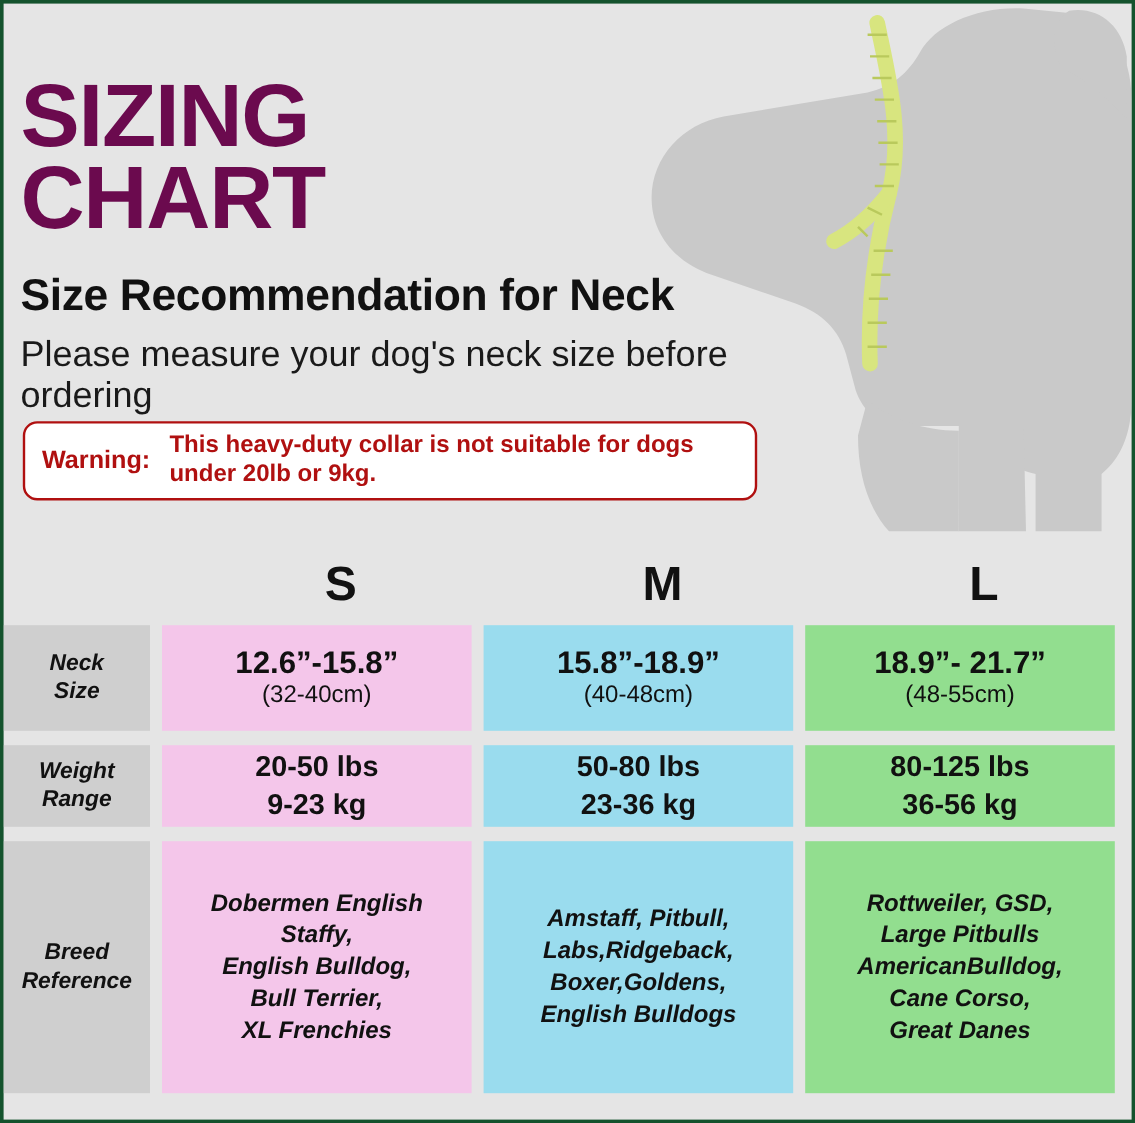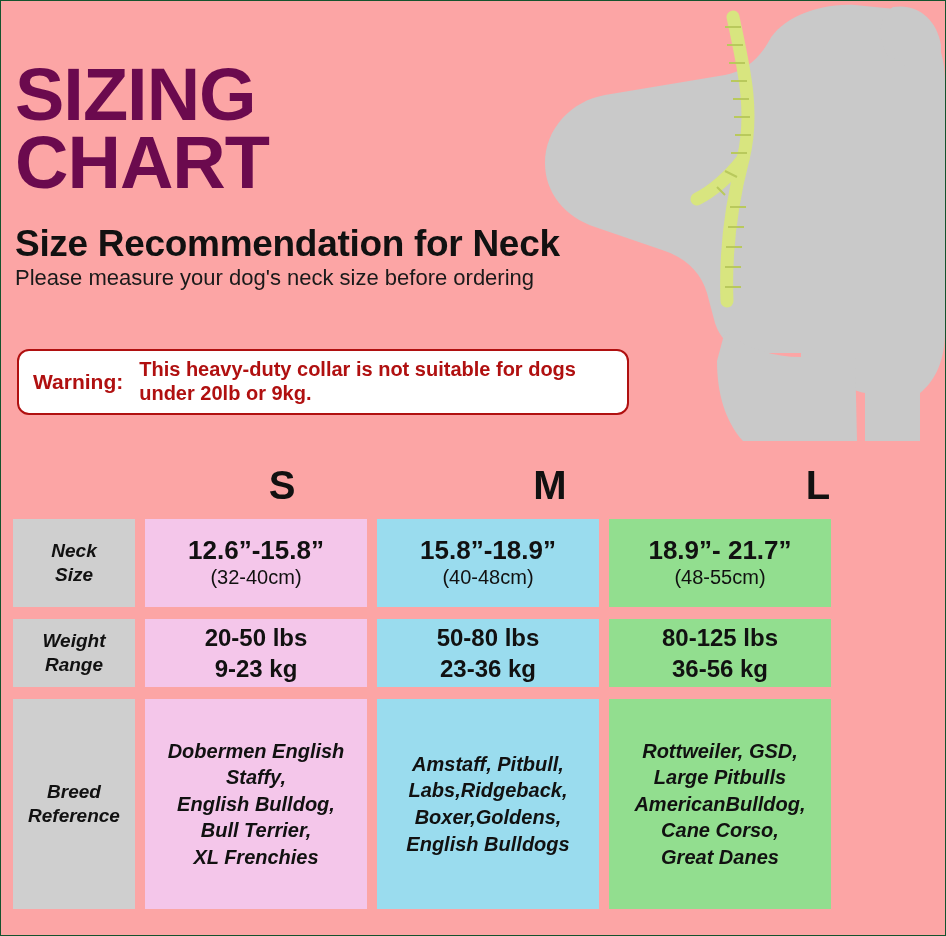--- a/index.html
+++ b/index.html
@@ -12,22 +12,22 @@
     height: 936px;
     font-family: "Liberation Sans", sans-serif;
     position: relative;
     overflow: hidden;
   }
   .page {
     position: relative;
     width: 946px;
     height: 936px;
     box-sizing: border-box;
-    border: 1px solid #14532d;
-    background: #fca5a5;
+    border: 3px solid #14532d;
+    background: #e5e5e5;
     overflow: hidden;
   }
 
   
   .dog-art {
     position: absolute;
     top: 0;
     right: 0;
     width: 520px;
     height: 440px;
@@ -49,22 +49,22 @@
     letter-spacing: -1px;
   }
   .subtitle {
     margin-top: 26px;
     font-size: 37px;
     font-weight: bold;
     color: #111111;
     letter-spacing: -0.3px;
   }
   .instruction {
-    margin-top: 0;
-    font-size: 22px;
+    margin-top: 12px;
+    font-size: 30px;
     color: #1a1a1a;
   }
 
   
   .warning-box {
     position: absolute;
     left: 16px;
     top: 348px;
     width: 612px;
     height: 66px;
@@ -104,23 +104,23 @@
     text-align: center;
     font-size: 40px;
     font-weight: bold;
     color: #111111;
   }
   .sh-gap { flex: 0 0 10px; }
 
   
   .table {
     position: absolute;
-    left: 12px;
+    left: 0;
     top: 518px;
-    width: 818px;
+    width: 926px;
   }
   .trow {
     display: flex;
     margin-bottom: 12px;
   }
   .rowlabel {
     flex: 0 0 122px;
     background: #cfcfcf;
     color: #111111;
     font-size: 19px;

